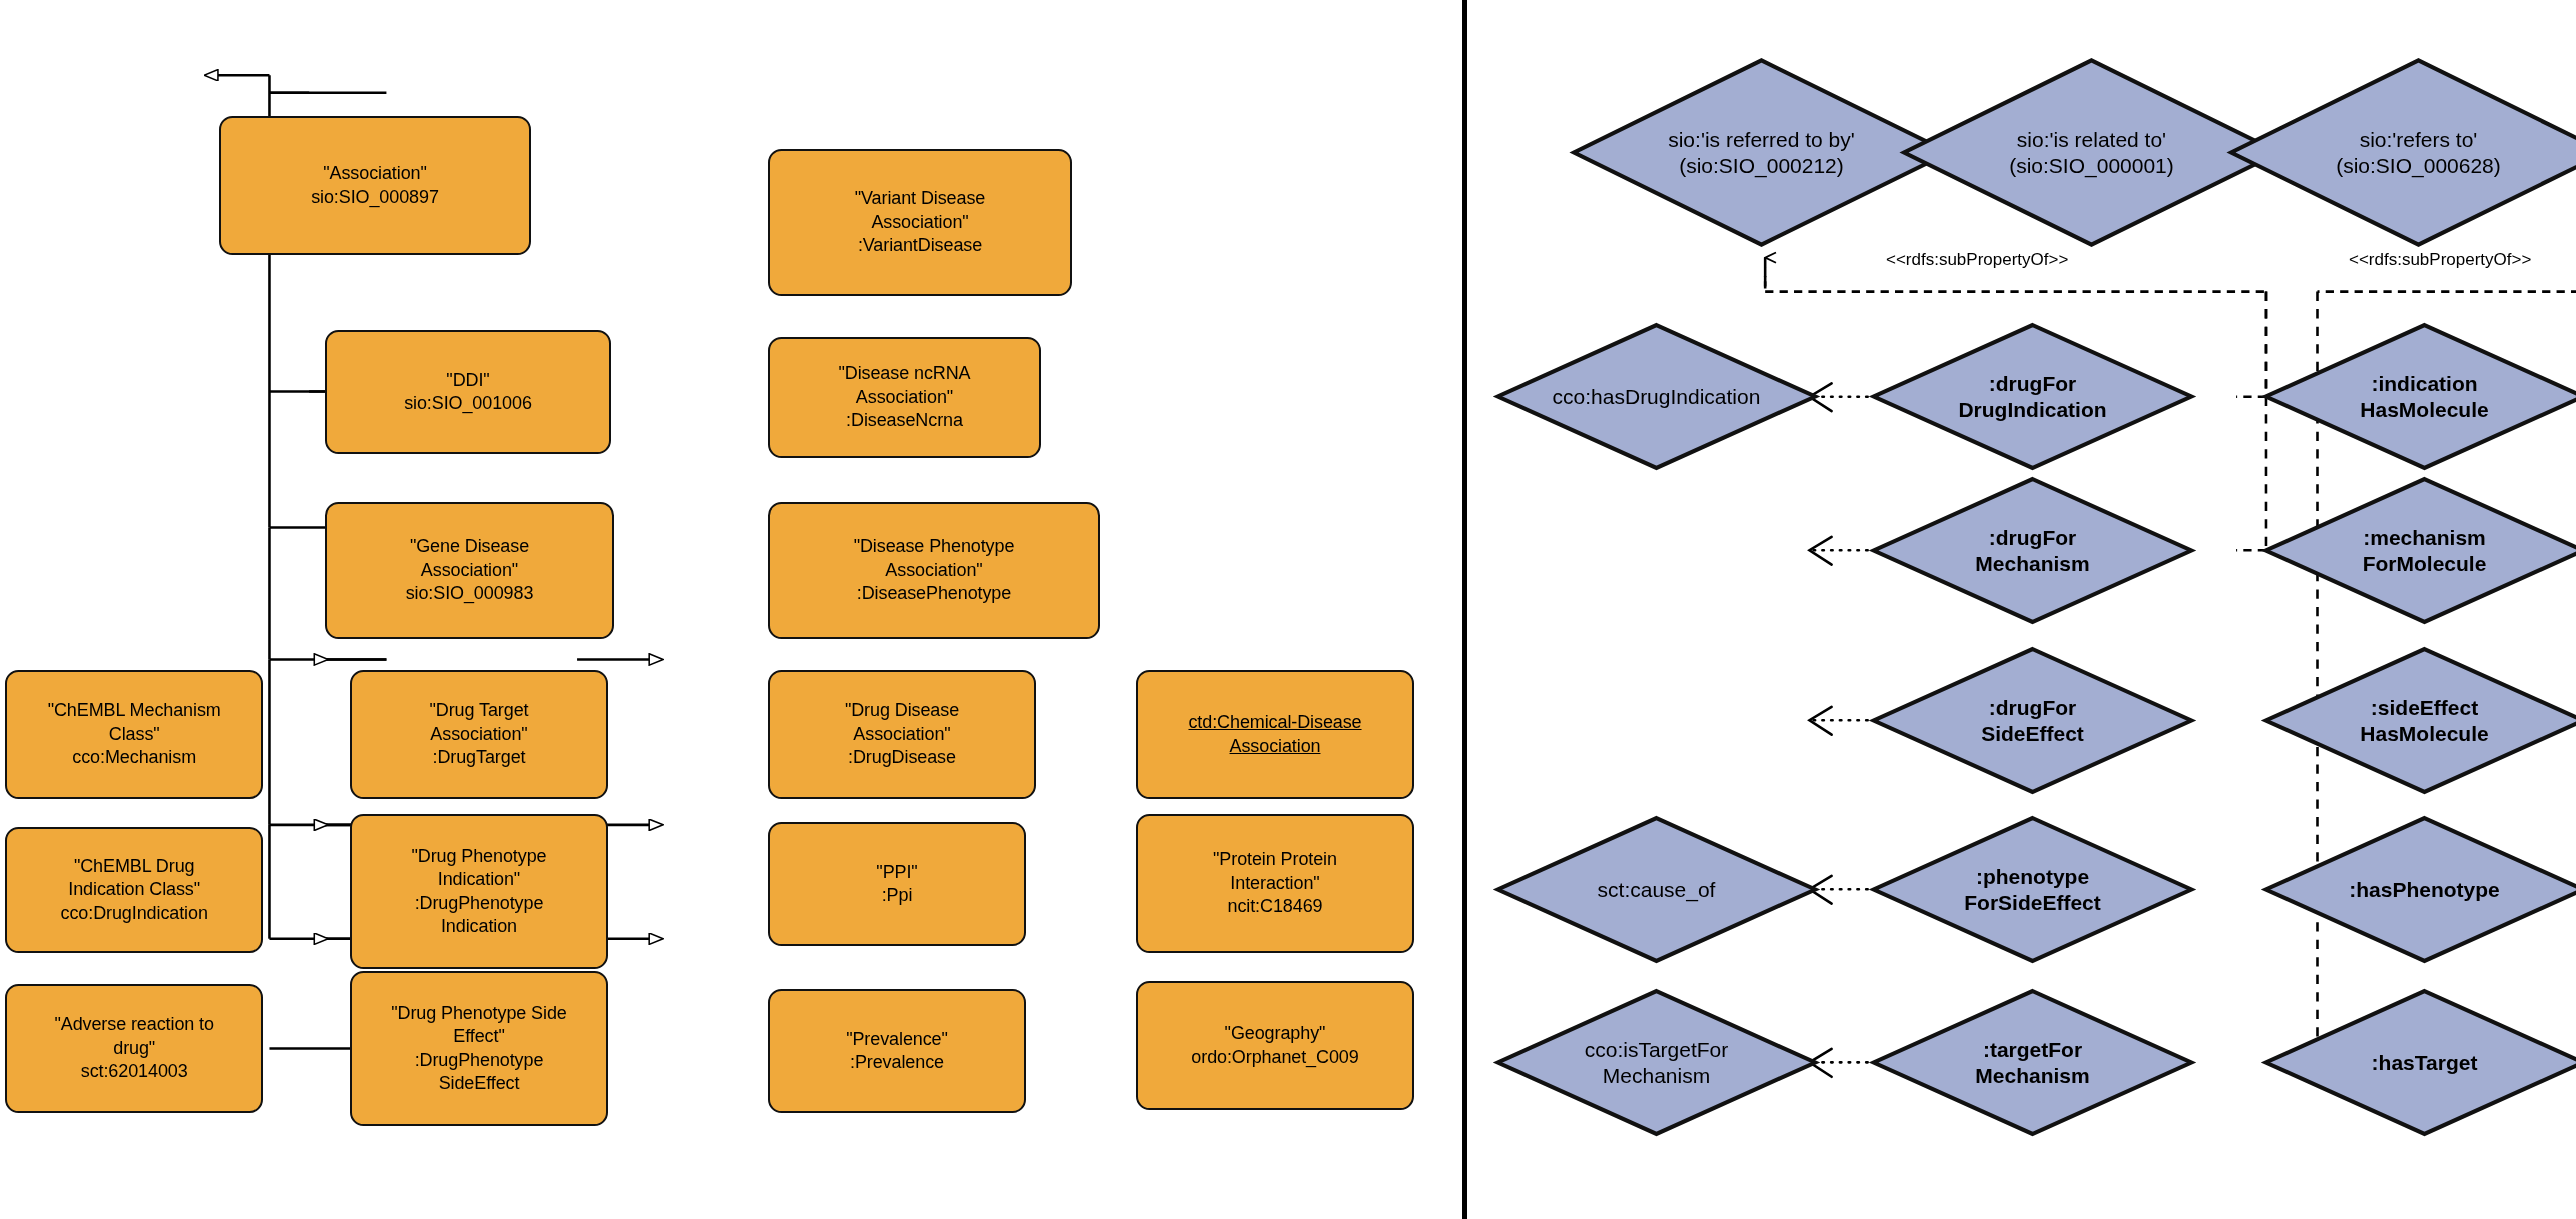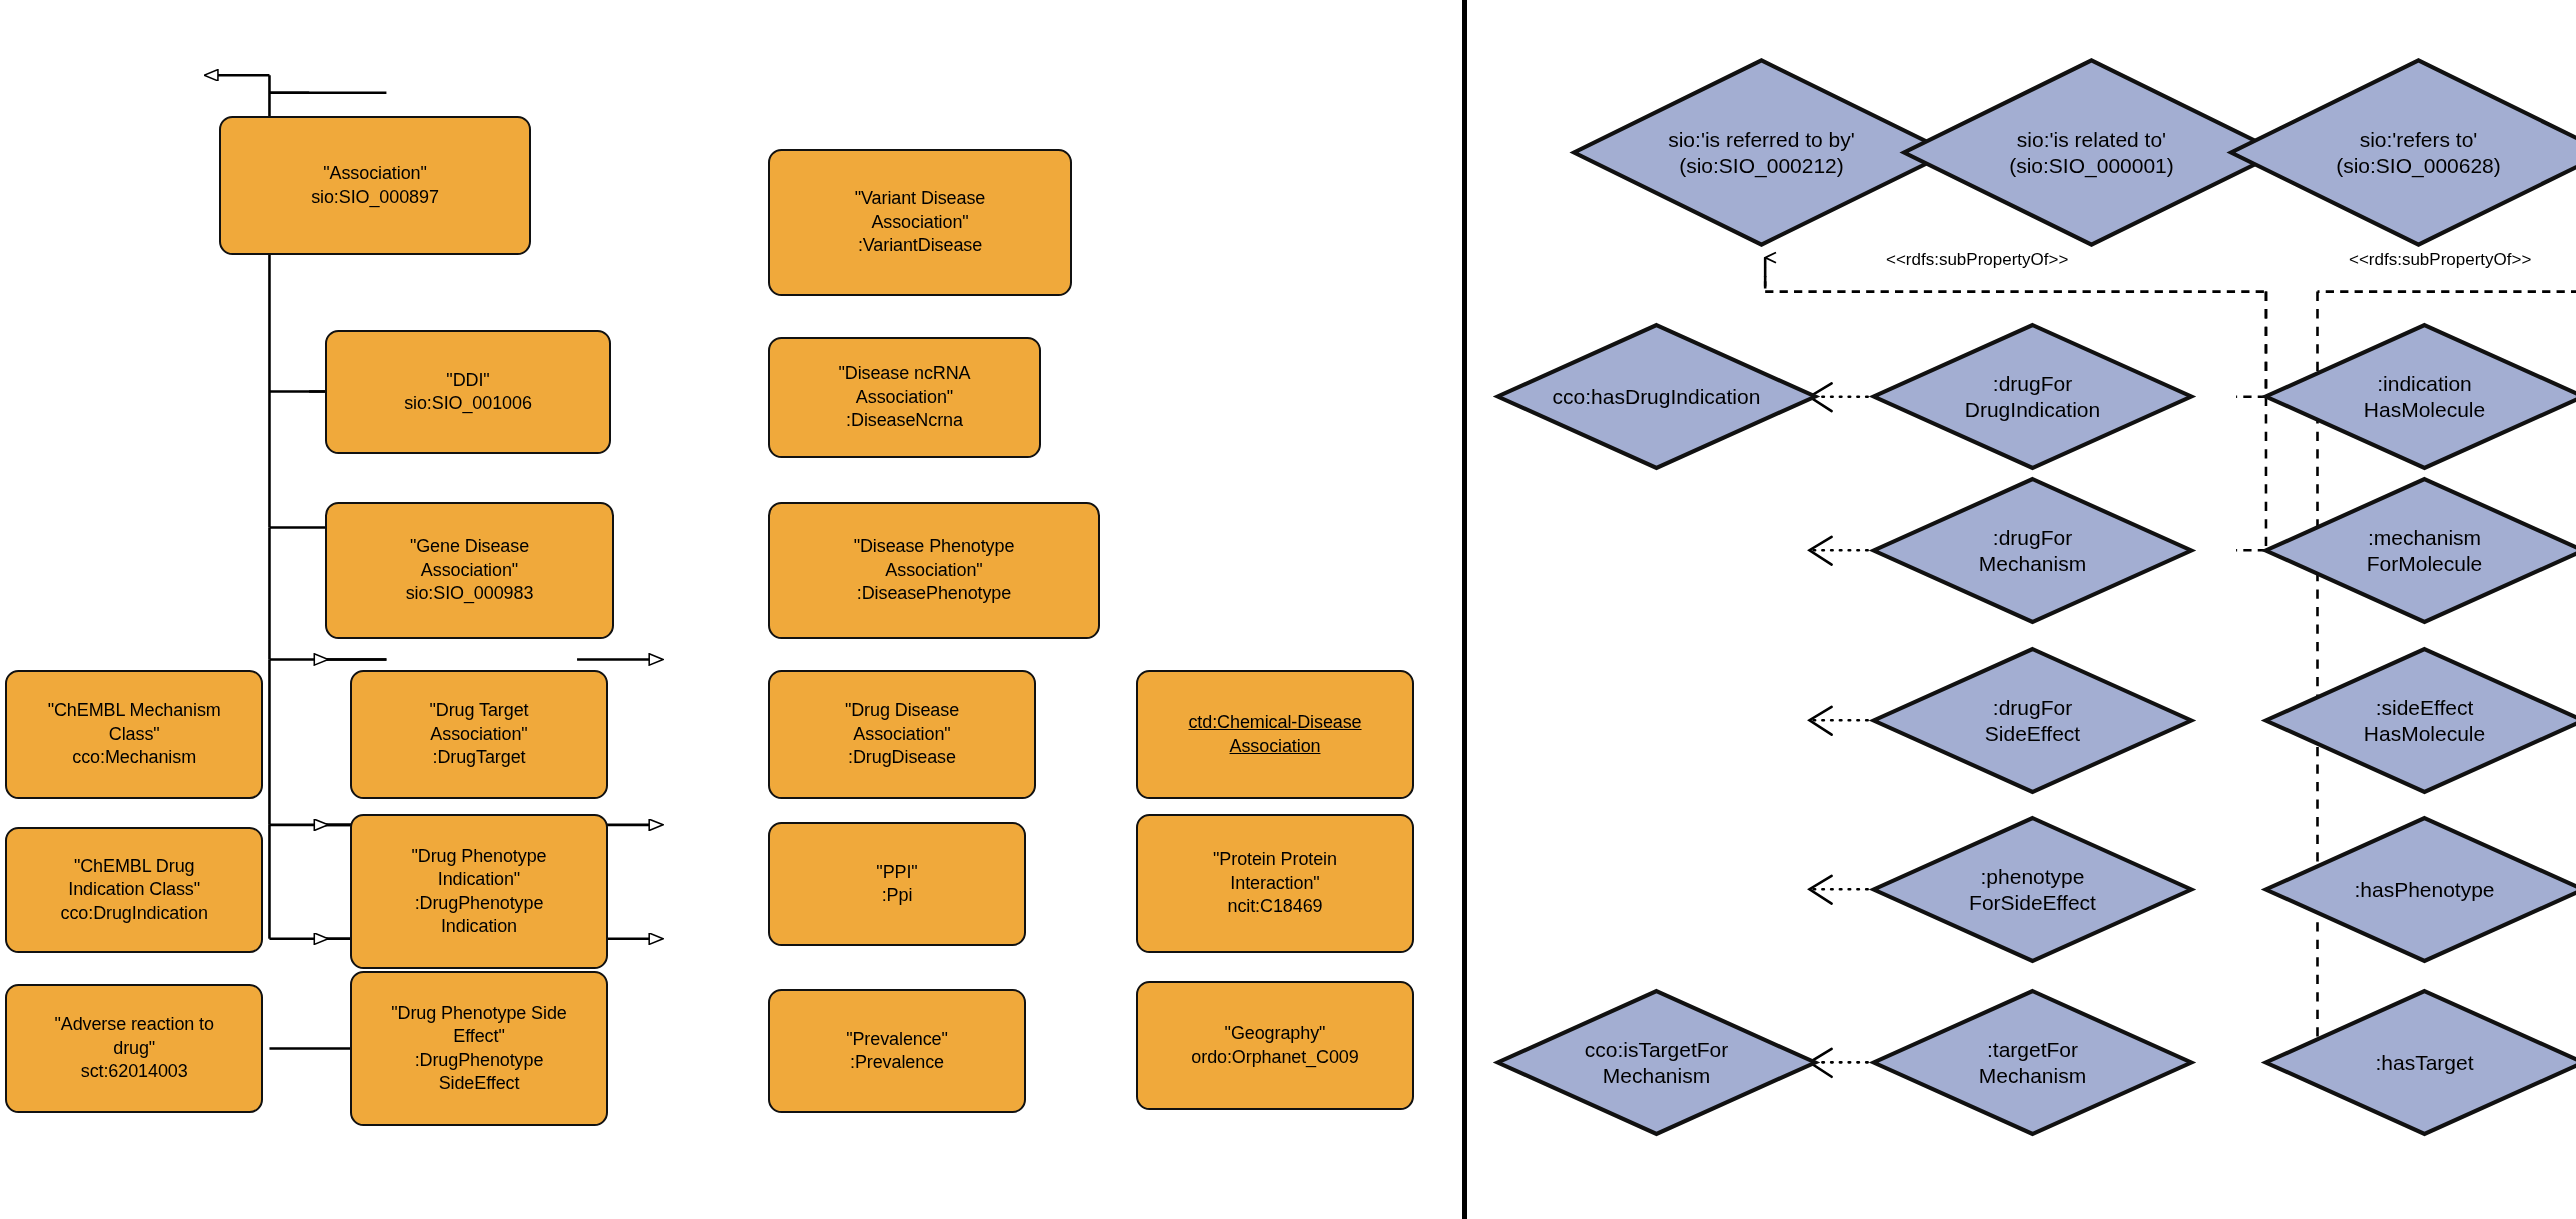--- a/index.html
+++ b/index.html
@@ -29,21 +29,21 @@
   
   .dia{position:absolute;}
   .dia svg{display:block;overflow:visible;}
   .dia .lbl{
     position:absolute;inset:0;
     display:flex;align-items:center;justify-content:center;
     text-align:center;white-space:pre-line;
     font-size:21px;line-height:1.22;color:#000;
     pointer-events:none;
   }
-  .dia.bold .lbl{font-weight:normal;}
+  .dia.bold .lbl{font-weight:bold;}
 
   
   #wires{position:absolute;top:0;left:0;width:3079px;height:1220px;}
 
   .stereo{
     position:absolute;font-size:17px;color:#000;white-space:nowrap;
   }
 </style>
 </head>
 <body>
@@ -303,20 +303,26 @@
   </div>
 
   <div class="dia bold" style="left:2262px;top:646px;width:325px;height:149px;">
     <svg width="325" height="149" viewBox="0 0 630 290">
       <polygon points="315,6 624,145 315,284 6,145" fill="#A3AED2" stroke="#111" stroke-width="8"></polygon>
     </svg>
     <span class="lbl">:sideEffect
 HasMolecule</span>
   </div>
 
+  <div class="dia" style="left:1494px;top:815px;width:325px;height:149px;">
+    <svg width="325" height="149" viewBox="0 0 630 290">
+      <polygon points="315,6 624,145 315,284 6,145" fill="#A3AED2" stroke="#111" stroke-width="8"></polygon>
+    </svg>
+    <span class="lbl">sct:cause_of</span>
+  </div>
 
   <div class="dia bold" style="left:1870px;top:815px;width:325px;height:149px;">
     <svg width="325" height="149" viewBox="0 0 630 290">
       <polygon points="315,6 624,145 315,284 6,145" fill="#A3AED2" stroke="#111" stroke-width="8"></polygon>
     </svg>
     <span class="lbl">:phenotype
 ForSideEffect</span>
   </div>
 
   <div class="dia bold" style="left:2262px;top:815px;width:325px;height:149px;">

